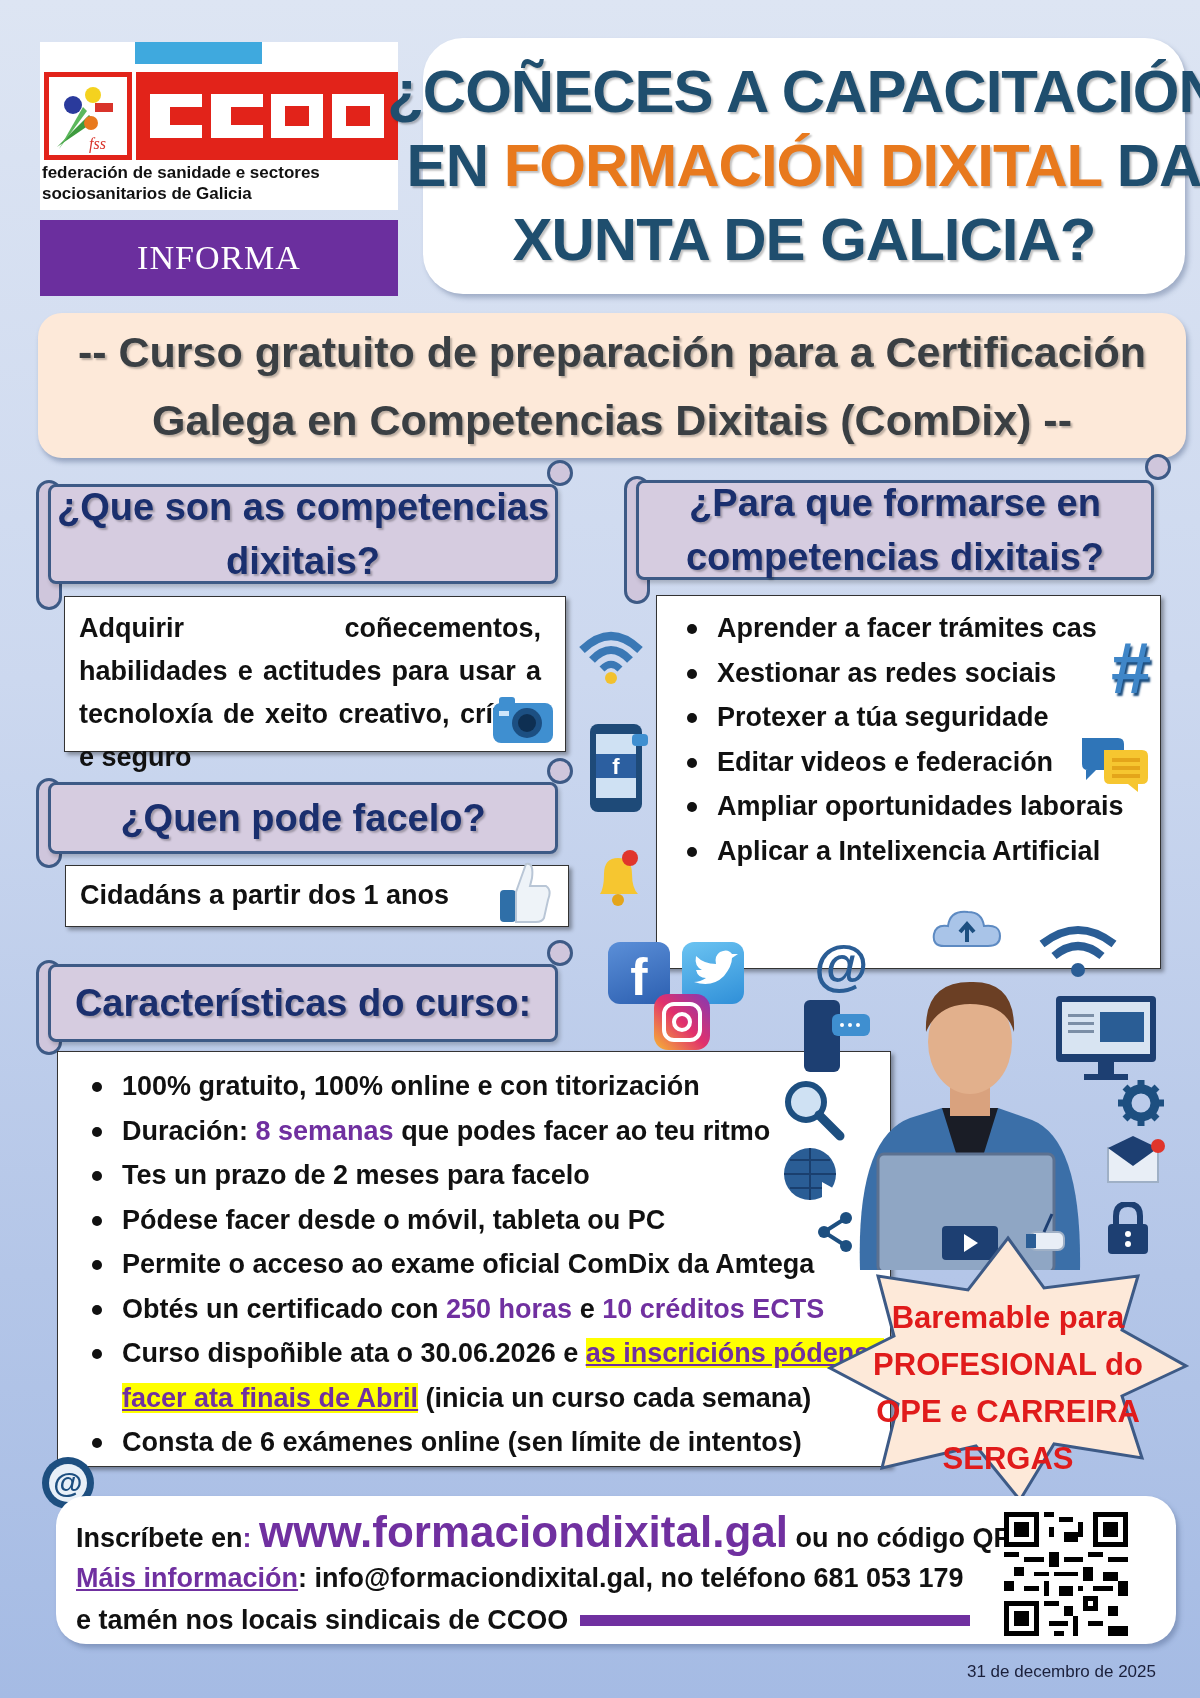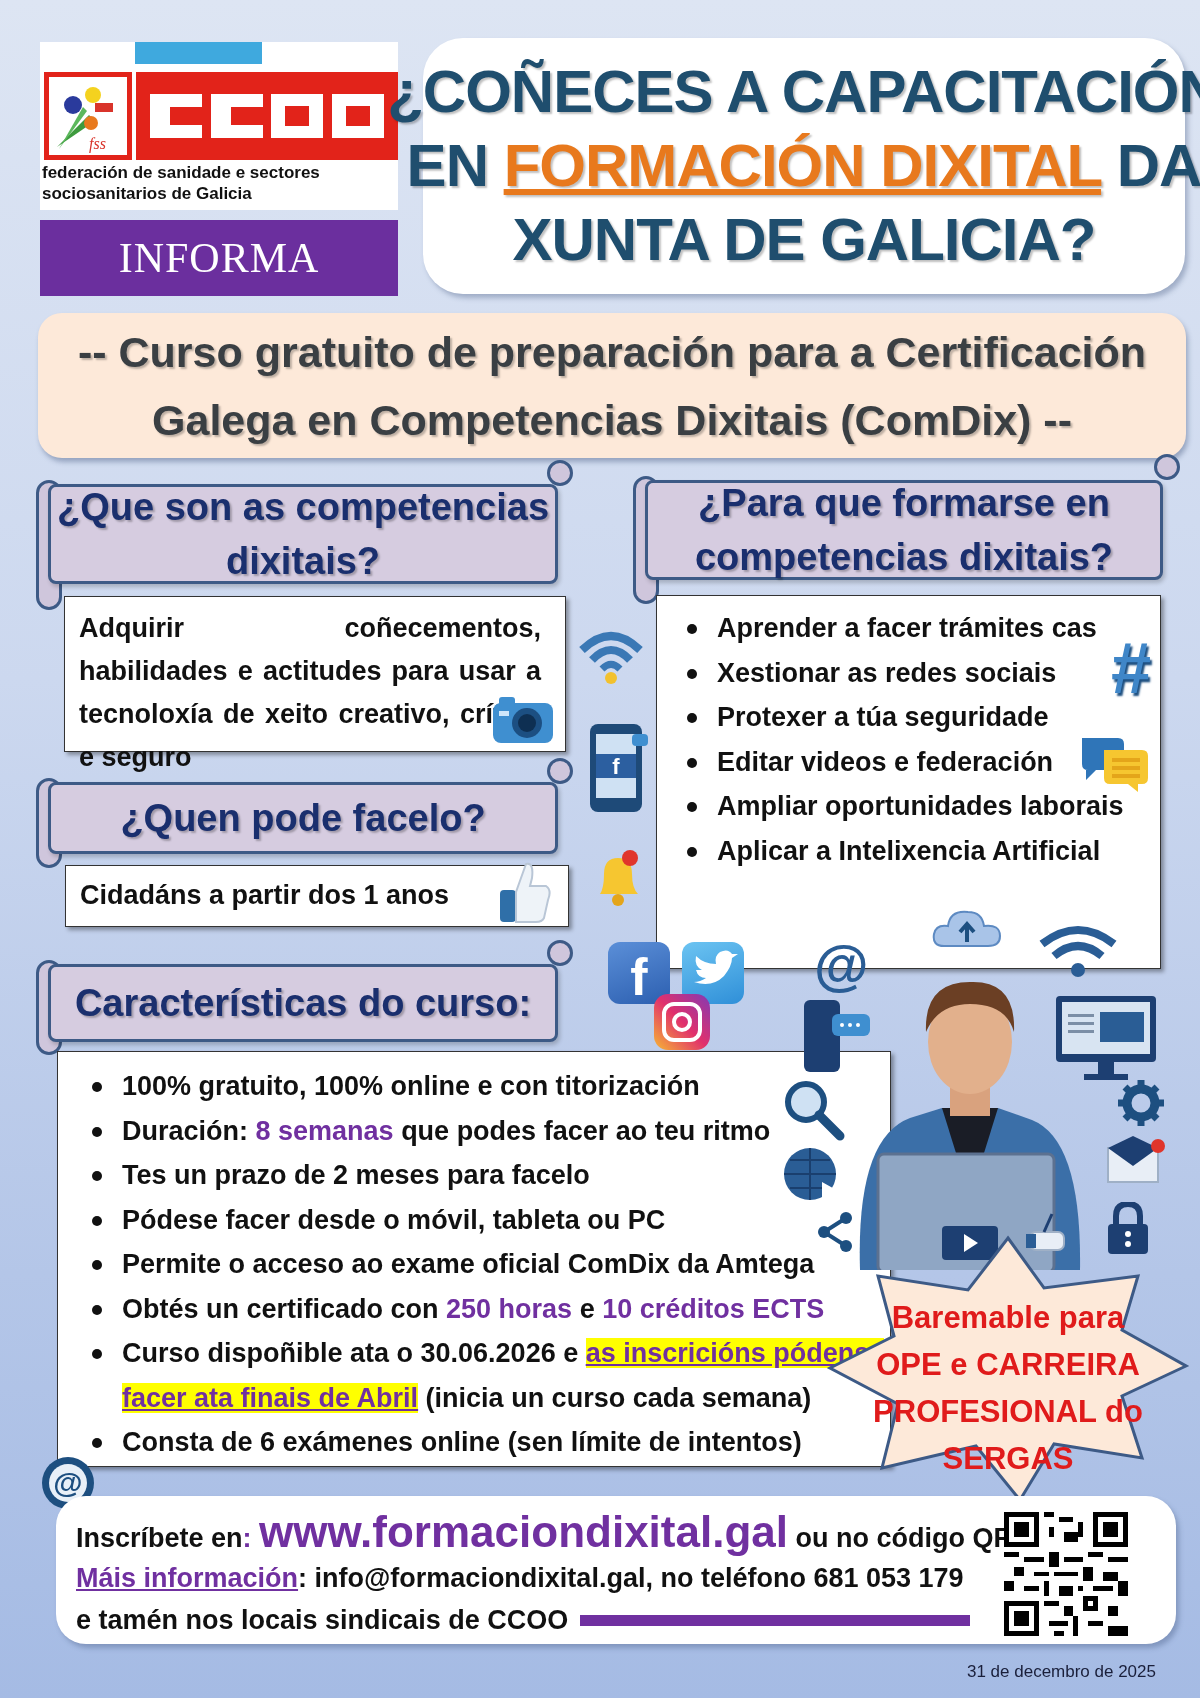--- a/index.html
+++ b/index.html
@@ -14,26 +14,26 @@
   
   .logo-box { left: 40px; top: 42px; width: 358px; height: 168px; background: #fff; }
   .logo-bluebar { left: 95px; top: 0; width: 127px; height: 22px; background: #3fa9de; }
   .logo-flower { left: 4px; top: 30px; width: 88px; height: 88px; background: #e2231a; padding: 5px; }
   .logo-flower-inner { width: 100%; height: 100%; background: #fff; position: relative; overflow: hidden; }
   .logo-ccoo { left: 96px; top: 30px; width: 262px; height: 88px; background: #e2231a; display: flex; align-items: center; justify-content: space-around; padding: 0 10px; }
   .ccoo-letter { width: 52px; height: 44px; background: #fff; position: relative; }
   .ccoo-c::after { content: ""; position: absolute; right: 0; top: 13px; width: 32px; height: 18px; background: #e2231a; }
   .ccoo-o::after { content: ""; position: absolute; left: 14px; top: 12px; width: 24px; height: 20px; background: #e2231a; }
   .logo-text { left: 2px; top: 120px; font-size: 17px; font-weight: bold; color: #111; line-height: 21px; white-space: nowrap; }
-  .informa { left: 40px; top: 220px; width: 358px; height: 76px; background: #6b2f9e; color: #fff; font-family: "Liberation Serif", serif; font-size: 42px; text-align: center; line-height: 76px; letter-spacing: 1px; }
+  .informa { left: 40px; top: 220px; width: 358px; height: 76px; background: #6b2f9e; color: #fff; font-family: "Liberation Serif", serif; font-size: 34px; text-align: center; line-height: 76px; letter-spacing: 1px; }
 
   
   .title-box { left: 423px; top: 38px; width: 762px; height: 256px; background: #fff; border-radius: 40px; box-shadow: 3px 4px 5px rgba(60,80,120,0.35); display: flex; flex-direction: column; justify-content: center; align-items: center; }
   .title-line { font-size: 60px; font-weight: bold; color: #1f4e6e; line-height: 74px; letter-spacing: -1px; text-shadow: 2px 2px 2px rgba(0,0,0,0.25); white-space: nowrap; }
-  .title-orange { color: #e8791d; text-decoration: underline; }
+  .title-orange { color: #e8791d; }
 
   
   .subtitle { left: 38px; top: 313px; width: 1148px; height: 145px; background: #fde9d9; border-radius: 24px; box-shadow: 2px 4px 5px rgba(60,80,120,0.4); display: flex; flex-direction: column; justify-content: center; align-items: center; }
   .subtitle-line { font-size: 43px; font-weight: bold; color: #3a3f43; line-height: 68px; text-shadow: 2px 2px 2px rgba(0,0,0,0.25); white-space: nowrap; }
 
   
   .scroll { background: #d6cce0; border: 3px solid #3d5a86; border-radius: 8px; box-shadow: 2px 3px 4px rgba(0,0,0,0.2); display: flex; flex-direction: column; justify-content: center; align-items: center; }
   .scroll-curl-left { position: absolute; width: 26px; border: 3px solid #3d5a86; border-radius: 13px; background: #cfc6dc; }
   .scroll-curl-right { position: absolute; width: 26px; height: 26px; border: 3px solid #3d5a86; border-radius: 50%; background: #cfc6dc; }
   .scroll-title { font-size: 38px; font-weight: bold; color: #1a2f6e; line-height: 54px; text-shadow: 2px 2px 2px rgba(0,0,0,0.25); white-space: nowrap; }
@@ -138,21 +138,21 @@
   </div>
 </div>
 <div class="abs wbox" style="left:65px; top:865px; width:504px; height:62px; padding:8px 14px;">
   <div class="body-text">Cidadáns a partir dos 1 anos</div>
   <svg class="ic" style="right:16px; top:-6px;" width="56" height="64" viewBox="0 0 56 64">
     <rect x="4" y="30" width="16" height="32" rx="4" fill="#2f6fa8"></rect>
     <path d="M20 32 L30 4 Q38 2 36 18 L34 26 L50 26 Q56 30 52 40 L48 58 Q46 62 40 62 L20 62 Z" fill="#eef3f8" stroke="#b9c6d6" stroke-width="2"></path>
   </svg>
 </div>
 
-<div class="abs" style="left:624px; top:454px; width:545px; height:150px;margin-left:9px;">
+<div class="abs" style="left:624px; top:454px; width:545px; height:150px;">
   <div class="scroll-curl-right" style="right:-2px; top:0;"></div>
   <div class="scroll-curl-left" style="left:0; top:22px; height:128px;"></div>
   <div class="abs scroll" style="left:12px; top:26px; width:518px; height:100px;">
     <div class="scroll-title">¿Para que formarse en</div>
     <div class="scroll-title">competencias dixitais?</div>
   </div>
 </div>
 <div class="abs wbox" style="left:656px; top:595px; width:505px; height:374px; padding:10px 0 0 30px;">
   <ul class="bullets">
     <li>Aprender a facer trámites cas</li>
@@ -303,22 +303,22 @@
     <path d="M20 20 L28 2" stroke="#1d3f72" stroke-width="3"></path>
   </svg>
 </div>
 
 <div class="abs star-wrap">
   <svg width="364" height="272" viewBox="0 0 364 272" style="position:absolute; left:0; top:0;">
     <polygon points="182,6 218,56 312,44 296,98 360,134 296,164 316,226 228,212 194,268 150,214 56,236 72,172 4,136 68,104 52,44 142,58" fill="#fde9d9" stroke="#3d5a86" stroke-width="3"></polygon>
   </svg>
   <div class="star-text">
     <div>Baremable para</div>
+    <div>PROFESIONAL do</div>
     <div>OPE e CARREIRA</div>
-    <div>PROFESIONAL do</div>
     <div>SERGAS</div>
   </div>
 </div>
 
 <div class="abs bottom-box">
   <div class="abs b-line1">
     <span>Inscríbete en</span><span class="purple">: </span><span class="b-url">www.formaciondixital.gal</span><span> ou no código QR:</span>
   </div>
   <div class="abs b-line2">
     <span class="b-link">Máis información</span><span>: info@formaciondixital.gal, no teléfono 681 053 179</span>

